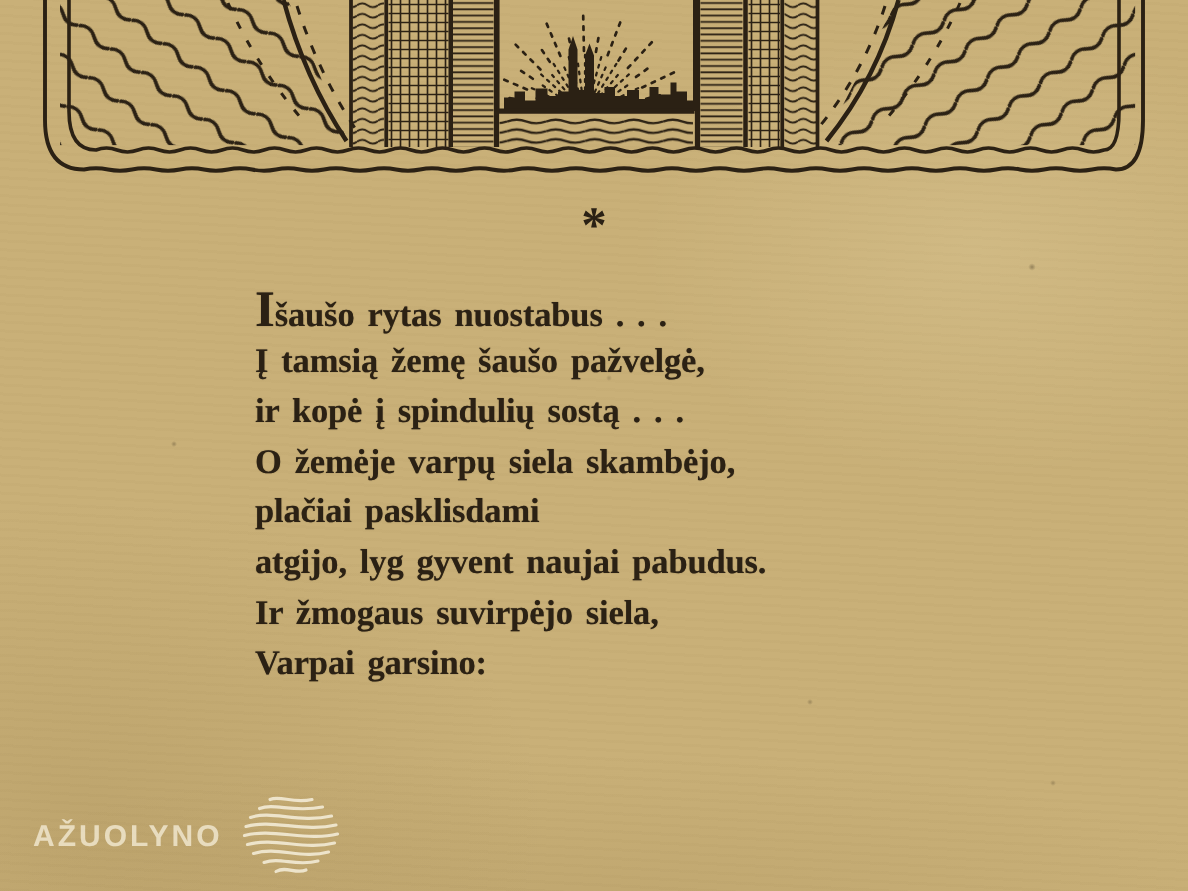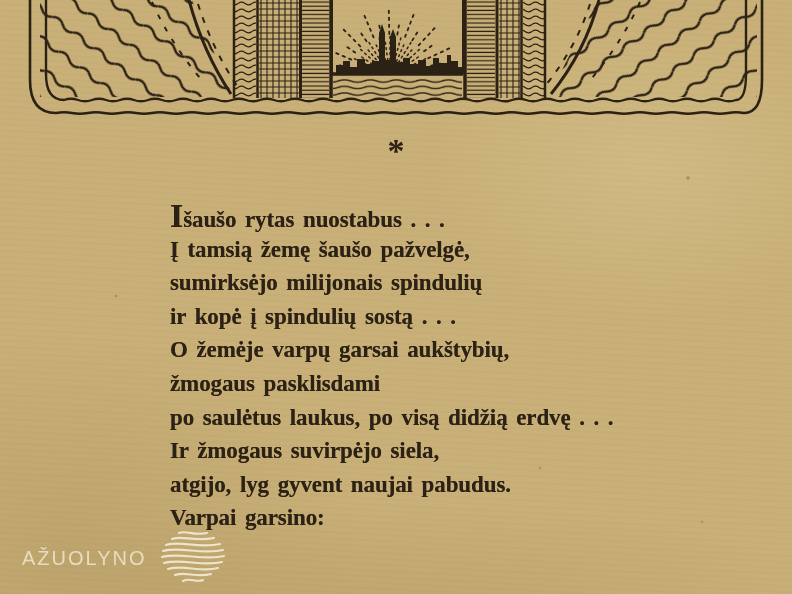--- a/index.html
+++ b/index.html
@@ -25,28 +25,29 @@
   .separator{
     position:absolute;top:134px;left:0;width:792px;text-align:center;
     font-size:34px;font-weight:bold;line-height:34px;color:#2b2114;
   }
   .poem{
     position:absolute;left:170px;top:193px;z-index:2;
     font-size:23px;font-weight:bold;color:#2b2114;
     word-spacing:3px;letter-spacing:-0.1px;white-space:nowrap;
     text-shadow:0 0 0.6px rgba(43,33,20,.6);
   }
-  .poem-line{height:33.6px;line-height:45px;}
+  .poem-line{height:33.6px;line-height:27px;}
   .cap{font-size:34px;}
   .watermark{
     position:absolute;left:22px;top:529px;z-index:3;height:58px;
     display:flex;align-items:center;gap:11px;
     font-family:"Liberation Sans","DejaVu Sans",sans-serif;
     font-size:20px;letter-spacing:2px;color:rgba(248,241,222,.72);
     pointer-events:none;
+    font-weight:bold;
   }
   .wm-logo{opacity:.85;}
 </style>
 </head>
 <body>
 
 <div class="page" style="background-color: rgb(201, 176, 120);">
 
   <svg class="headpiece" id="hp" width="792" height="126" viewBox="0 0 792 126">
     <defs>
@@ -175,27 +176,25 @@
       <line x1="463" y1="0" x2="463" y2="74" stroke="#2b2114" stroke-width="2"></line>
       <rect x="333" y="77" width="129" height="21" fill="url(#ground)"></rect>
     </g>
   </svg>
 
   <div class="separator">*</div>
 
   <div class="poem" id="poem" style="color: rgb(43, 33, 20);">
       <div class="poem-line"><span class="cap">I</span>šaušo rytas nuostabus . . .</div>
       <div class="poem-line">Į tamsią žemę šaušo pažvelgė,</div>
-      <div class="poem-line">sumirksėjo milijonais spindulių</div>
       <div class="poem-line">ir kopė į spindulių sostą . . .</div>
-      <div class="poem-line">O žemėje varpų garsai aukštybių,</div>
-      <div class="poem-line">žmogaus pasklisdami</div>
-      <div class="poem-line">po saulėtus laukus, po visą didžią erdvę . . .</div>
+      <div class="poem-line">O žemėje varpų siela skambėjo,</div>
+      <div class="poem-line">plačiai pasklisdami</div>
+      <div class="poem-line">atgijo, lyg gyvent naujai pabudus.</div>
       <div class="poem-line">Ir žmogaus suvirpėjo siela,</div>
-      <div class="poem-line">atgijo, lyg gyvent naujai pabudus.</div>
       <div class="poem-line">Varpai garsino:</div>
     </div>
 
   <div class="watermark">
     <span>AŽUOLYNO</span>
     <svg class="wm-logo" width="70" height="58" viewBox="0 0 70 58" fill="none">
       <g stroke="#f6efdc" stroke-width="2.1" stroke-linecap="round">
         <path d="M21,4  C28,1 36,7 49,4"></path>
         <path d="M14,10 C24,6 36,13 56,9"></path>
         <path d="M8,16  C22,11 40,20 62,15"></path>

